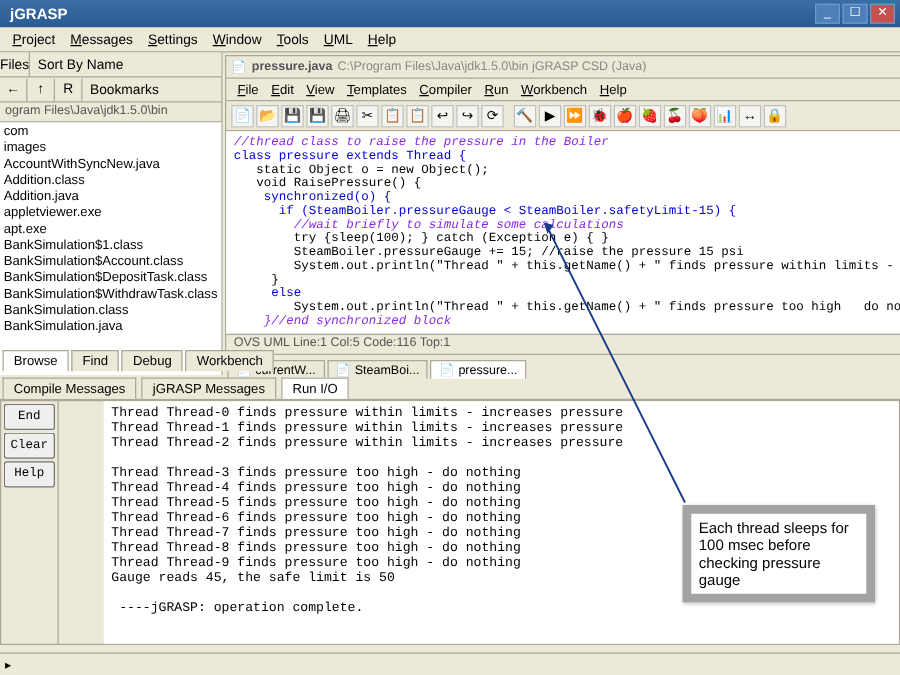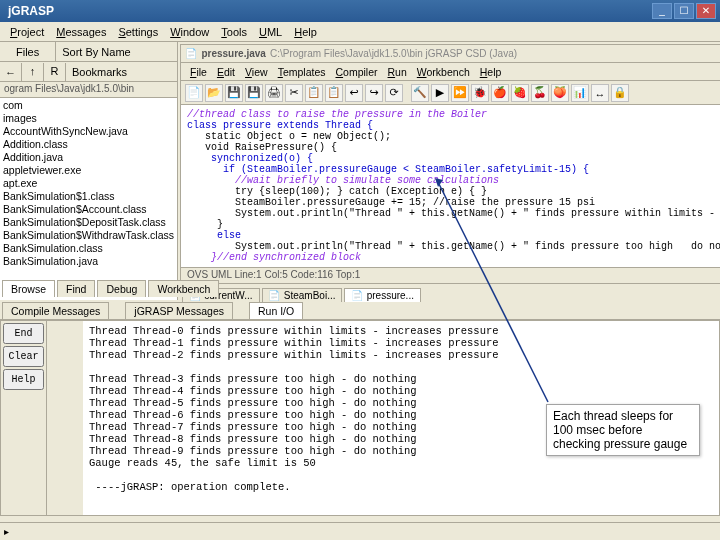--- a/index.html
+++ b/index.html
@@ -43,21 +43,21 @@
 .leftcol {
   width: 212px; height: 258px;
   border-right: 1px solid #aca899;
   display: flex; flex-direction: column;
 }
 .sortbar {
   height: 20px; display: flex; align-items: center;
   border-bottom: 1px solid #aca899;
   background: #ece9d8;
 }
-.sortbar .lbl { padding: 0 16px; }
+.sortbar .lbl { padding: 0 0; }
 .sortbar .sep { width:1px; height: 100%; background:#aca899; }
 .sortbar .sortbtn { padding: 0 6px; flex:1; }
 .navrow {
   height: 20px; display: flex; align-items: center;
   border-bottom: 1px solid #aca899;
 }
 .navrow .navbtn {
   width: 22px; height: 18px; text-align:center;
   border-right:1px solid #aca899; line-height:17px;
 }
@@ -123,21 +123,21 @@
   gap:2px; padding-left:4px; margin-top:2px;
 }
 .fntab {
   border:1px solid #aca899; border-bottom:none;
   padding:1px 6px; font-size:10px; background:#ece9d8;
 }
 .fntab.active { background:#fff; }
 
 .outputtabs {
   height:20px; display:flex; align-items:flex-end;
-  border-bottom:1px solid #aca899; gap:16px; padding-left:2px;
+  border-bottom:1px solid #aca899; gap:4px; padding-left:2px;
 }
 .outpanel {
   display:flex; height: 196px;
   border:1px solid #aca899;
 }
 .outleft {
   width: 46px; border-right:1px solid #aca899;
   display:flex; flex-direction:column; gap:2px; padding:2px;
 }
 .outleft button {
@@ -150,21 +150,21 @@
 }
 .statusbar {
   position:absolute; bottom:0; left:0; right:0; height:18px;
   border-top:1px solid #aca899; background:#ece9d8;
   font-size:10px; padding:1px 4px; display:flex; align-items:center;
 }
 .annotation {
   position:absolute;
   right: 20px; top: 404px;
   width: 154px;
-  background:#fff; border:1px solid #a3a3a3;
+  background:#fff; border:7px solid #a3a3a3;
   padding:4px 6px; font-size:12px;
   box-shadow: 1px 1px 3px rgba(0,0,0,.25);
 }
 .arrow {
   position:absolute;
   left: 438px; top: 192px;
   width: 1px; height: 1px;
 }
 .arrow svg { position:absolute; left:0; top:0; overflow:visible; }
 </style>

